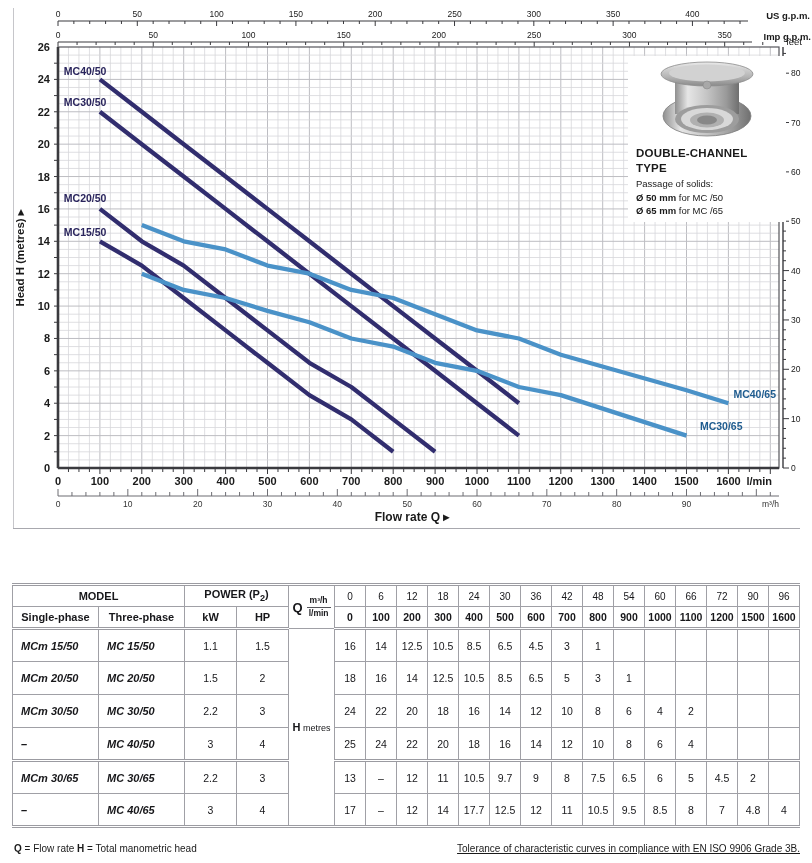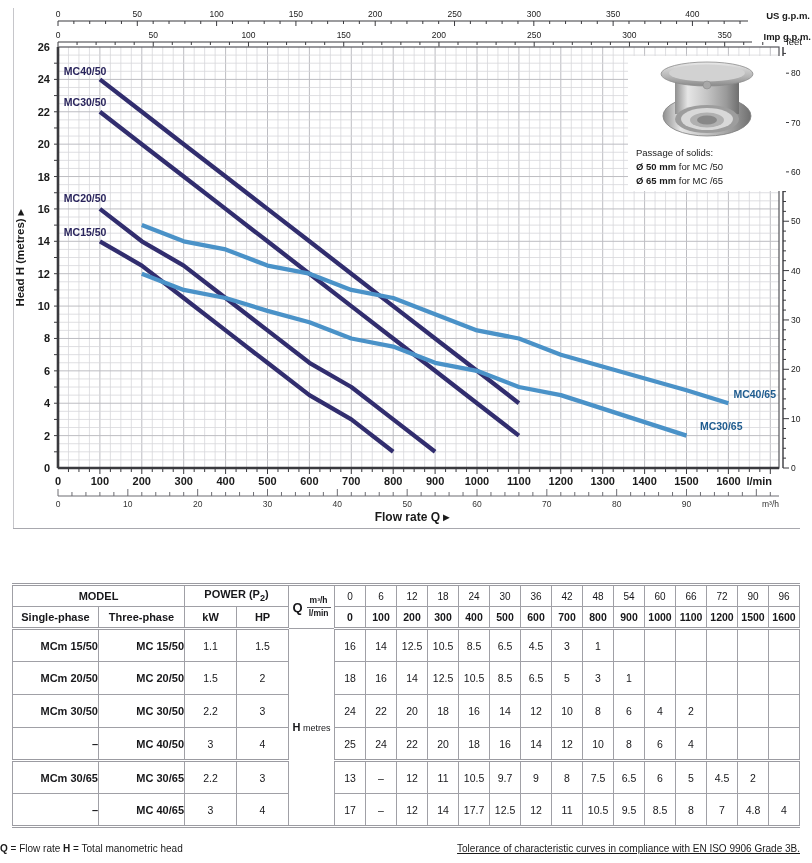--- a/index.html
+++ b/index.html
@@ -23,30 +23,30 @@
     border-top:3px double #9b9ba1;border-bottom:3px double #9b9ba1;}
   #spec-table th,#spec-table td{border:1px solid #a0a0a6;text-align:center;padding:0;
     white-space:nowrap;overflow:hidden;font-size:10.5px;color:#17171a;}
   #spec-table thead tr{height:22px;}
   #spec-table tbody tr{height:33px;}
   #spec-table .hdr{font-weight:bold;font-size:11px;}
   #spec-table .unit-row{font-weight:normal;font-size:10px;}
   #spec-table .lmin-row{font-weight:bold;font-size:10.5px;}
   #spec-table tr.hdr-bottom th{border-bottom:3px double #9b9ba1;}
   #spec-table tr.group-sep td{border-bottom:3px double #9b9ba1;}
-  #spec-table .model-cell{text-align:right;padding-left:8px;font-weight:bold;font-size:11px;}
+  #spec-table .model-cell{text-align:left;padding-left:8px;font-weight:bold;font-size:11px;font-style:italic;}
   .q-cell-inner{display:flex;align-items:center;justify-content:center;gap:4px;}
   .q-letter{font-weight:bold;font-size:13px;}
   .q-frac{display:inline-block;font-size:8.5px;line-height:1.35;}
   .q-frac .top{display:block;border-bottom:1px solid #55555a;padding:0 2px;}
   .q-frac .bot{display:block;padding:0 2px;}
   .h-cell-inner{font-size:9px;}
   .h-cell-inner b{font-size:11px;}
   
-  .footer-left{position:absolute;left:0;top:843px;font-size:10px;}
+  .footer-left{position:absolute;left:14px;top:843px;font-size:10px;}
   .footer-left b{font-size:10px;}
   .footer-right{position:absolute;right:12px;top:843px;font-size:10px;text-align:right;text-decoration:underline;}
 </style>
 </head>
 <body>
 
 <div class="figure-border-left"></div>
 <div class="figure-border-bottom"></div>
 
 <svg id="chart-svg" width="812" height="545" viewBox="0 0 812 545">
@@ -581,20 +581,24 @@
     <ellipse cx="59" cy="58" rx="44" ry="20" fill="url(#met)" stroke="#7d7d7d" stroke-width="0.8"></ellipse>
     <rect x="27" y="16" width="64" height="40" fill="url(#met)"></rect>
     <ellipse cx="59" cy="16" rx="46" ry="12" fill="url(#met2)" stroke="#8a8a8a" stroke-width="0.8"></ellipse>
     <ellipse cx="59" cy="15" rx="38" ry="8.5" fill="#d2d2d2"></ellipse>
     <circle cx="59" cy="27" r="4" fill="#a8a8a8" stroke="#8a8a8a" stroke-width="0.6"></circle>
     <ellipse cx="59" cy="61" rx="32" ry="14" fill="#9d9d9d"></ellipse>
     <ellipse cx="59" cy="61" rx="26" ry="11" fill="#d8d8d8"></ellipse>
     <ellipse cx="59" cy="62" rx="17" ry="7.5" fill="#b0b0b0"></ellipse>
     <ellipse cx="59" cy="62" rx="10" ry="4.5" fill="#888888"></ellipse>
   </svg>
+  <div class="inset-title">
+    <div>DOUBLE-CHANNEL</div>
+    <div>TYPE</div>
+  </div>
   <div class="inset-sub">Passage of solids:</div>
   <div class="inset-line"><b>Ø 50 mm</b><span> for MC /50</span></div>
   <div class="inset-line"><b>Ø 65 mm</b><span> for MC /65</span></div>
 </div>
 
 <div id="spec-table-wrap">
   <table id="spec-table">
       <colgroup>
         <col style="width: 86px;">
         <col style="width: 86px;">

